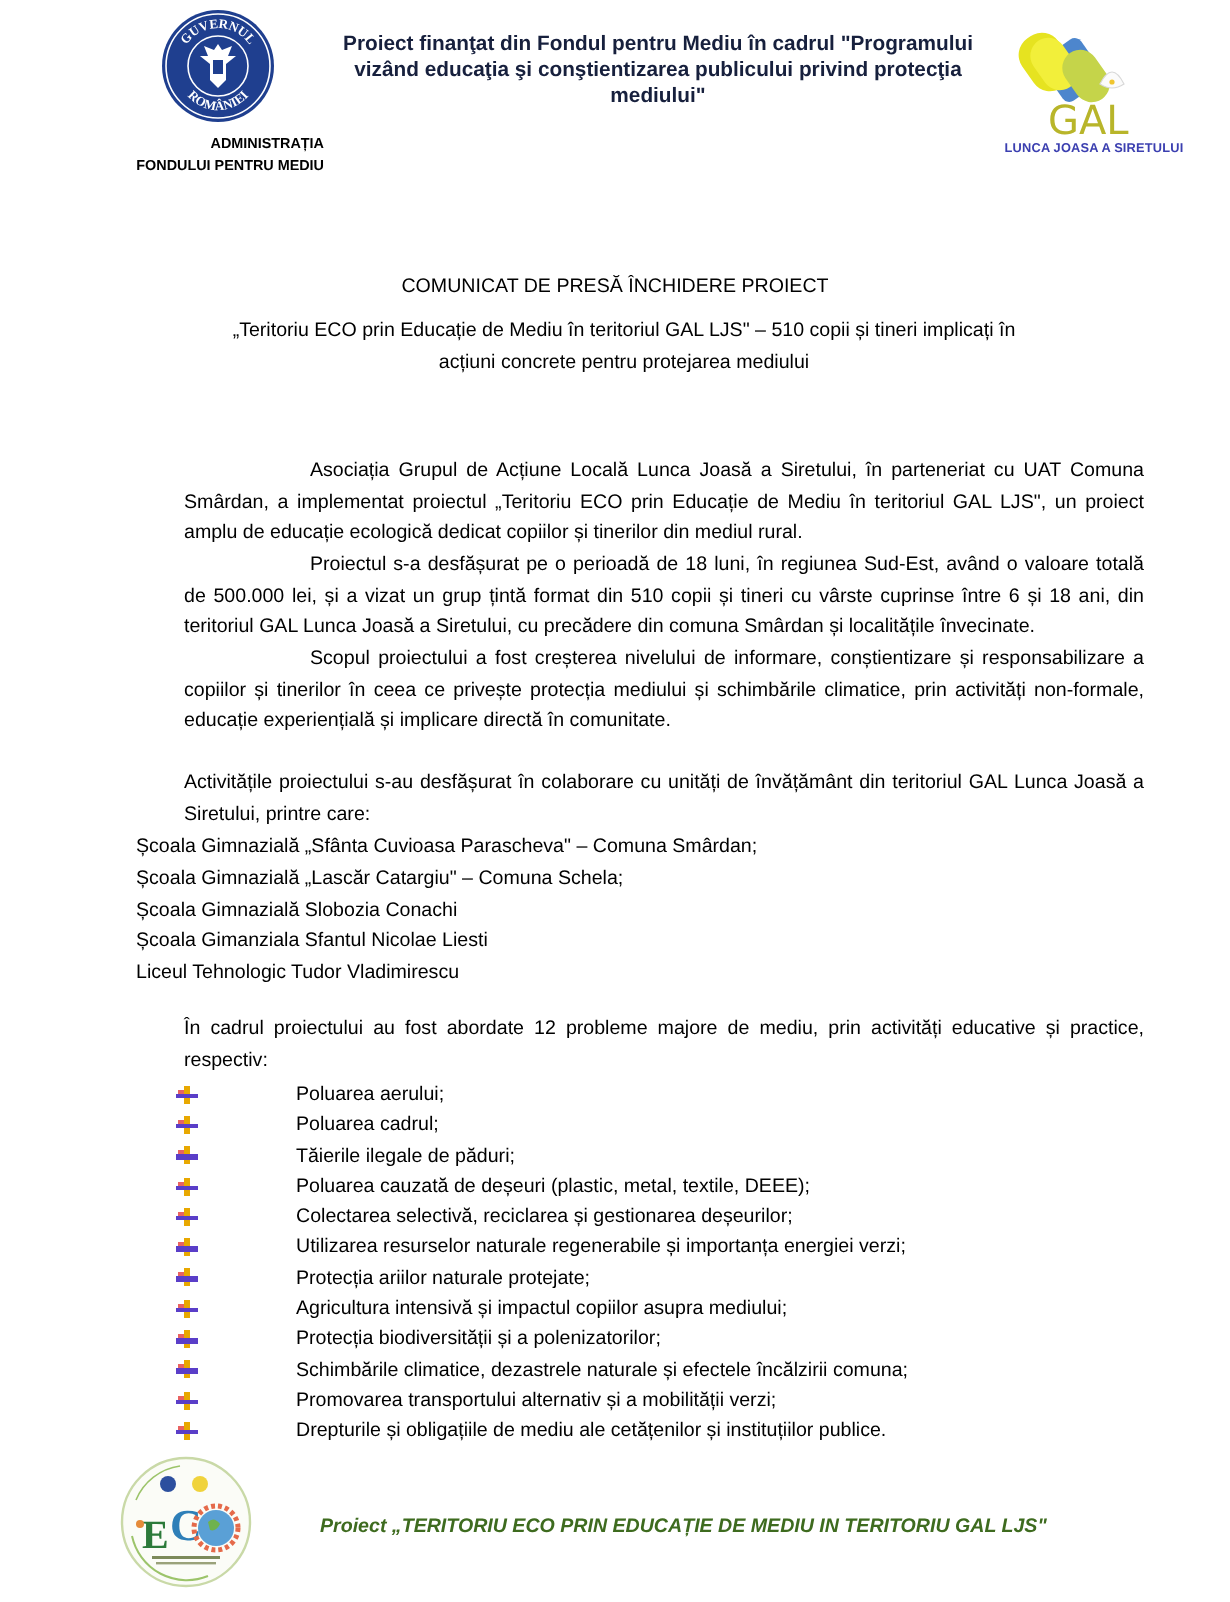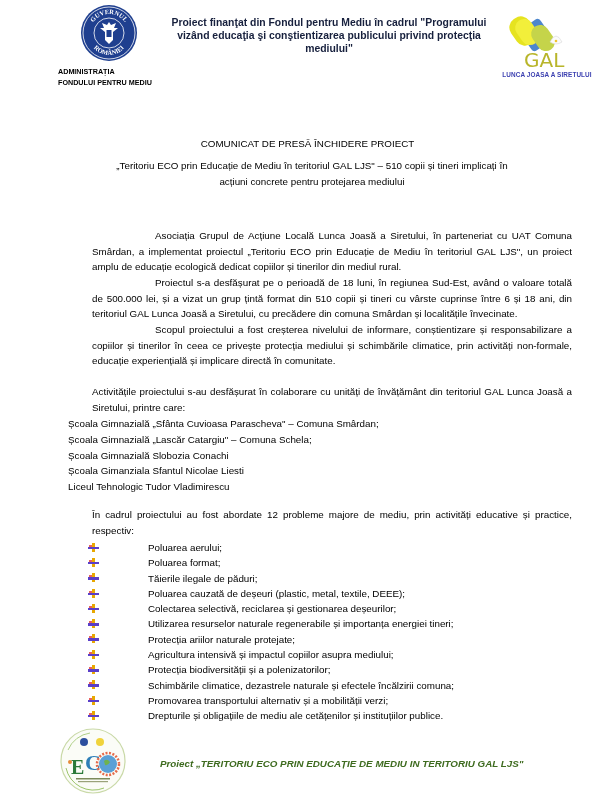--- a/index.html
+++ b/index.html
@@ -2,21 +2,21 @@
 <html><head>
 <meta charset="utf-8">
 <style>
   html, body { margin: 0; padding: 0; background: #ffffff; }
   body { width: 615px; height: 801px; position: relative; overflow: hidden;
          font-family: "Liberation Sans", "DejaVu Sans", sans-serif; color: #000; }
   .abs { position: absolute; }
 
   
   .gov-logo { left: 80px; top: 4px; width: 58px; height: 58px; }
-  .gov-caption { left: 58px; top: 66px; width: 104px; text-align: left;
+  .gov-caption { left: 58px; top: 66px; width: 104px; text-align: right;
                  font-size: 7.2px; font-weight: bold; line-height: 11px; }
   .funding { left: 170px; top: 16px; width: 318px; text-align: center;
              font-size: 10.4px; font-weight: bold; line-height: 13px; color: #17203d; }
   .gal-logo { left: 498px; top: 12px; width: 100px; height: 58px; text-decoration: underline; }
   .gal-caption { left: 494px; top: 71px; width: 106px; text-align: center;
                  font-size: 6.4px; font-weight: bold; color: #3b3fb0; letter-spacing: 0.1px; }
 
   
   .title { left: 0; top: 138px; width: 615px; text-align: center; font-size: 9.8px; }
   .subtitle { left: 112px; top: 158px; width: 400px; text-align: center;
@@ -120,21 +120,21 @@
         <span class="h"></span>
       </span>
       <span>Poluarea aerului;</span>
     </div>
   <div class="item">
       <span class="bullet-icon">
         <span class="r"></span>
         <span class="v"></span>
         <span class="h"></span>
       </span>
-      <span>Poluarea format;</span>
+      <span>Poluarea cadrul;</span>
     </div>
   <div class="item">
       <span class="bullet-icon">
         <span class="r"></span>
         <span class="v"></span>
         <span class="h"></span>
       </span>
       <span>Tăierile ilegale de păduri;</span>
     </div>
   <div class="item">
@@ -152,21 +152,21 @@
         <span class="h"></span>
       </span>
       <span>Colectarea selectivă, reciclarea și gestionarea deșeurilor;</span>
     </div>
   <div class="item">
       <span class="bullet-icon">
         <span class="r"></span>
         <span class="v"></span>
         <span class="h"></span>
       </span>
-      <span>Utilizarea resurselor naturale regenerabile și importanța energiei tineri;</span>
+      <span>Utilizarea resurselor naturale regenerabile și importanța energiei verzi;</span>
     </div>
   <div class="item">
       <span class="bullet-icon">
         <span class="r"></span>
         <span class="v"></span>
         <span class="h"></span>
       </span>
       <span>Protecția ariilor naturale protejate;</span>
     </div>
   <div class="item">

